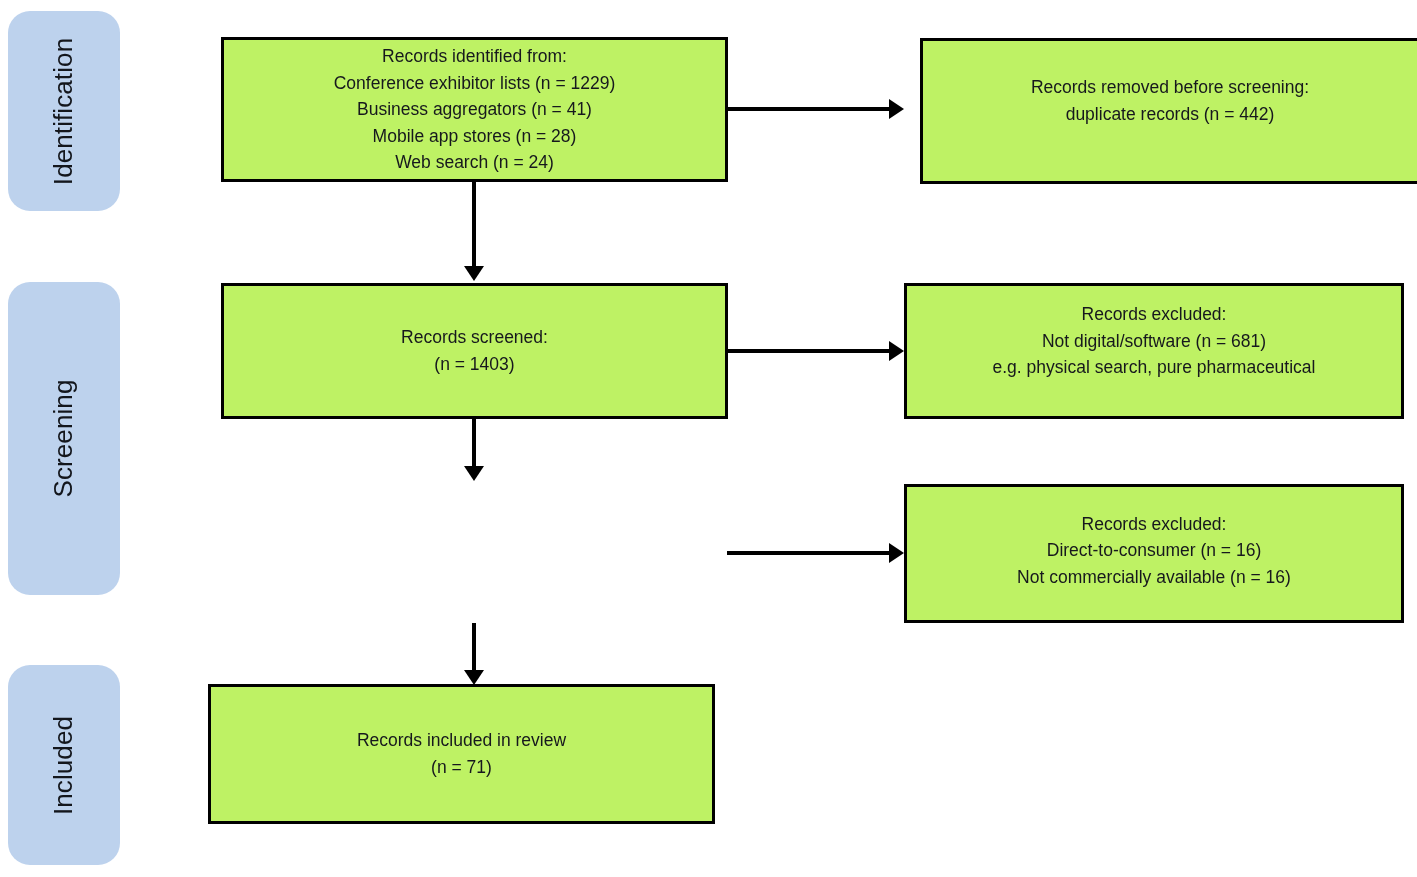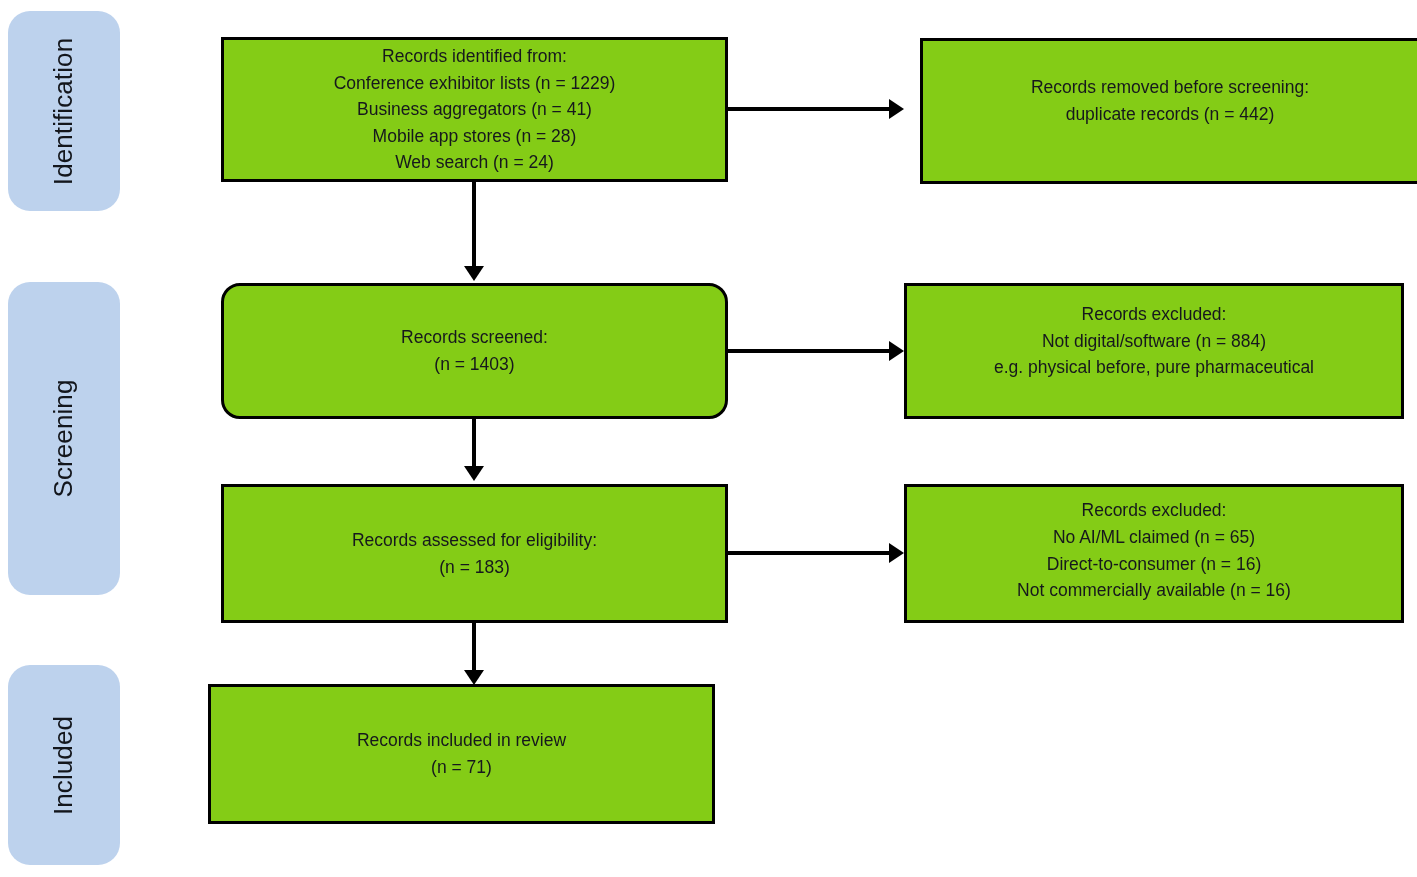--- a/index.html
+++ b/index.html
@@ -34,21 +34,21 @@
     font-size: 26px;
     letter-spacing: 0.1px;
     color: #13161c;
     font-weight: 400;
   }
 
   
   .flow-box {
     position: absolute;
     box-sizing: border-box;
-    background: #84cc16;
+    background: #bef264;
     border: 3px solid #000000;
     display: flex;
     align-items: center;
     justify-content: center;
   }
   .flow-box-text {
     text-align: center;
     font-size: 17.5px;
     line-height: 1.52;
     color: #16181d;
@@ -117,52 +117,45 @@
       <span class="ln">duplicate records (n = 442)</span>
     </div>
   </div>
 
   <div class="conn-h" style="left:727px; top:107px; width:163px;"></div>
   <div class="arrow-right" style="left:889px; top:99px;"></div>
 
   <div class="conn-v" style="left:472px; top:182px; width:4px; height:86px;"></div>
   <div class="arrow-down" style="left:464px; top:266px;"></div>
 
-  <div class="flow-box" style="left:221px; top:283px; width:507px; height:136px;border-radius:19px;">
+  <div class="flow-box" style="left:221px; top:283px; width:507px; height:136px;">
     <div class="flow-box-text">
       <span class="ln">Records screened:</span>
       <span class="ln">(n = 1403)</span>
     </div>
   </div>
 
   <div class="flow-box" style="left:904px; top:283px; width:500px; height:136px;">
     <div class="flow-box-text" style="transform:translateY(-10px);">
       <span class="ln">Records excluded:</span>
-      <span class="ln">Not digital/software (n = 884)</span>
-      <span class="ln">e.g. physical before, pure pharmaceutical</span>
+      <span class="ln">Not digital/software (n = 681)</span>
+      <span class="ln">e.g. physical search, pure pharmaceutical</span>
     </div>
   </div>
 
   <div class="conn-h" style="left:727px; top:349px; width:163px;"></div>
   <div class="arrow-right" style="left:889px; top:341px;"></div>
 
   <div class="conn-v" style="left:472px; top:419px; width:4px; height:48px;"></div>
   <div class="arrow-down" style="left:464px; top:466px;"></div>
 
-  <div class="flow-box" style="left:221px; top:484px; width:507px; height:139px;">
-    <div class="flow-box-text">
-      <span class="ln">Records assessed for eligibility:</span>
-      <span class="ln">(n = 183)</span>
-    </div>
-  </div>
 
   <div class="flow-box" style="left:904px; top:484px; width:500px; height:139px;">
     <div class="flow-box-text" style="transform:translateY(-3px);">
       <span class="ln">Records excluded:</span>
-      <span class="ln">No AI/ML claimed (n = 65)</span>
       <span class="ln">Direct-to-consumer (n = 16)</span>
       <span class="ln">Not commercially available (n = 16)</span>
     </div>
   </div>
 
   <div class="conn-h" style="left:727px; top:551px; width:163px;"></div>
   <div class="arrow-right" style="left:889px; top:543px;"></div>
 
   <div class="conn-v" style="left:472px; top:623px; width:4px; height:48px;"></div>
   <div class="arrow-down" style="left:464px; top:670px;"></div>

